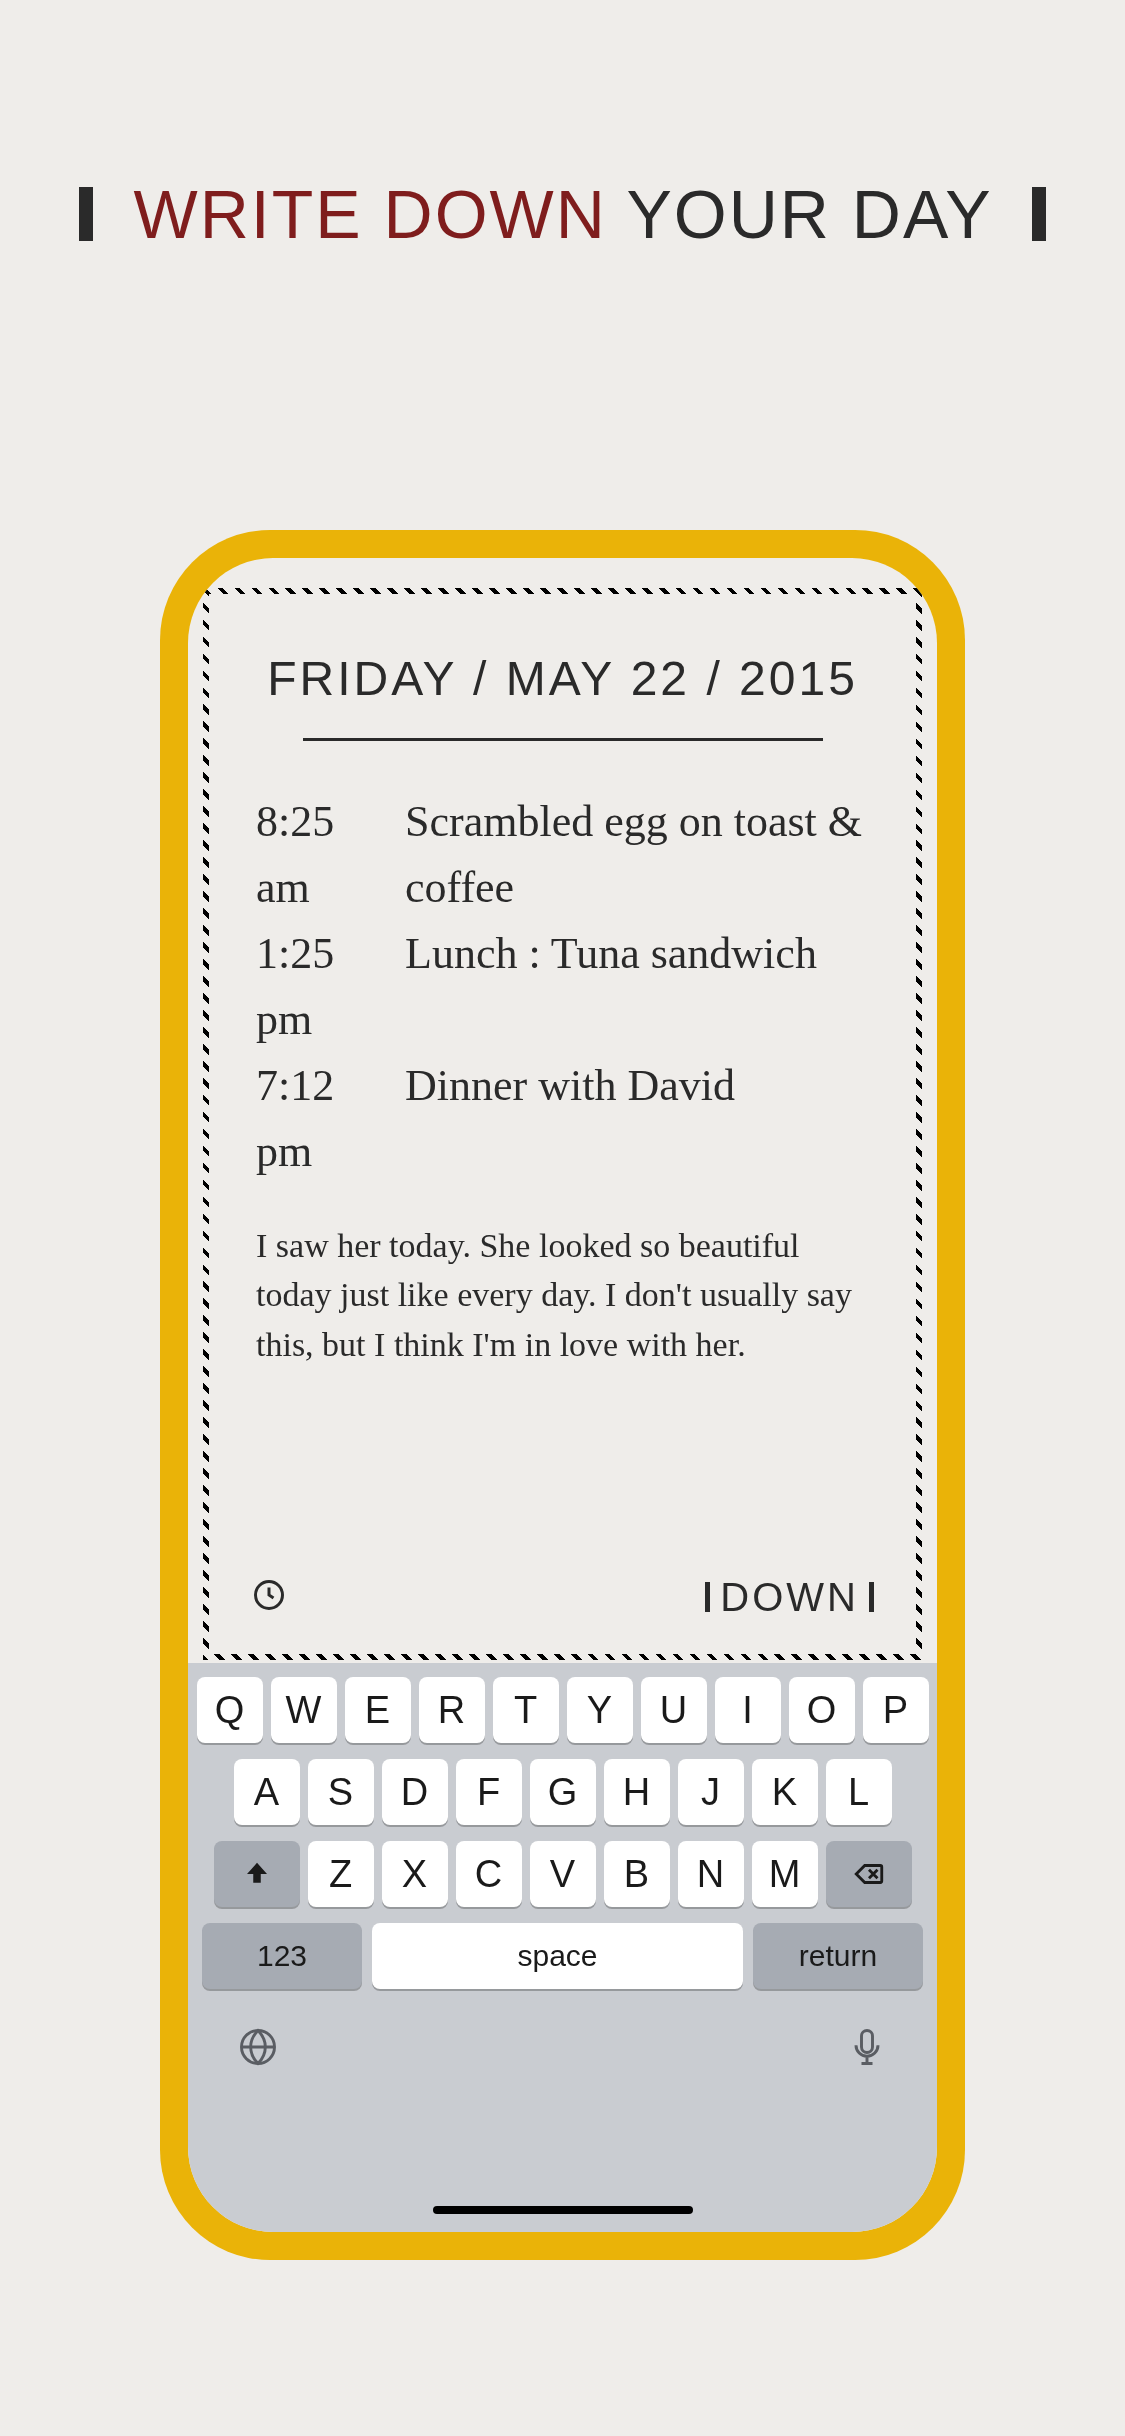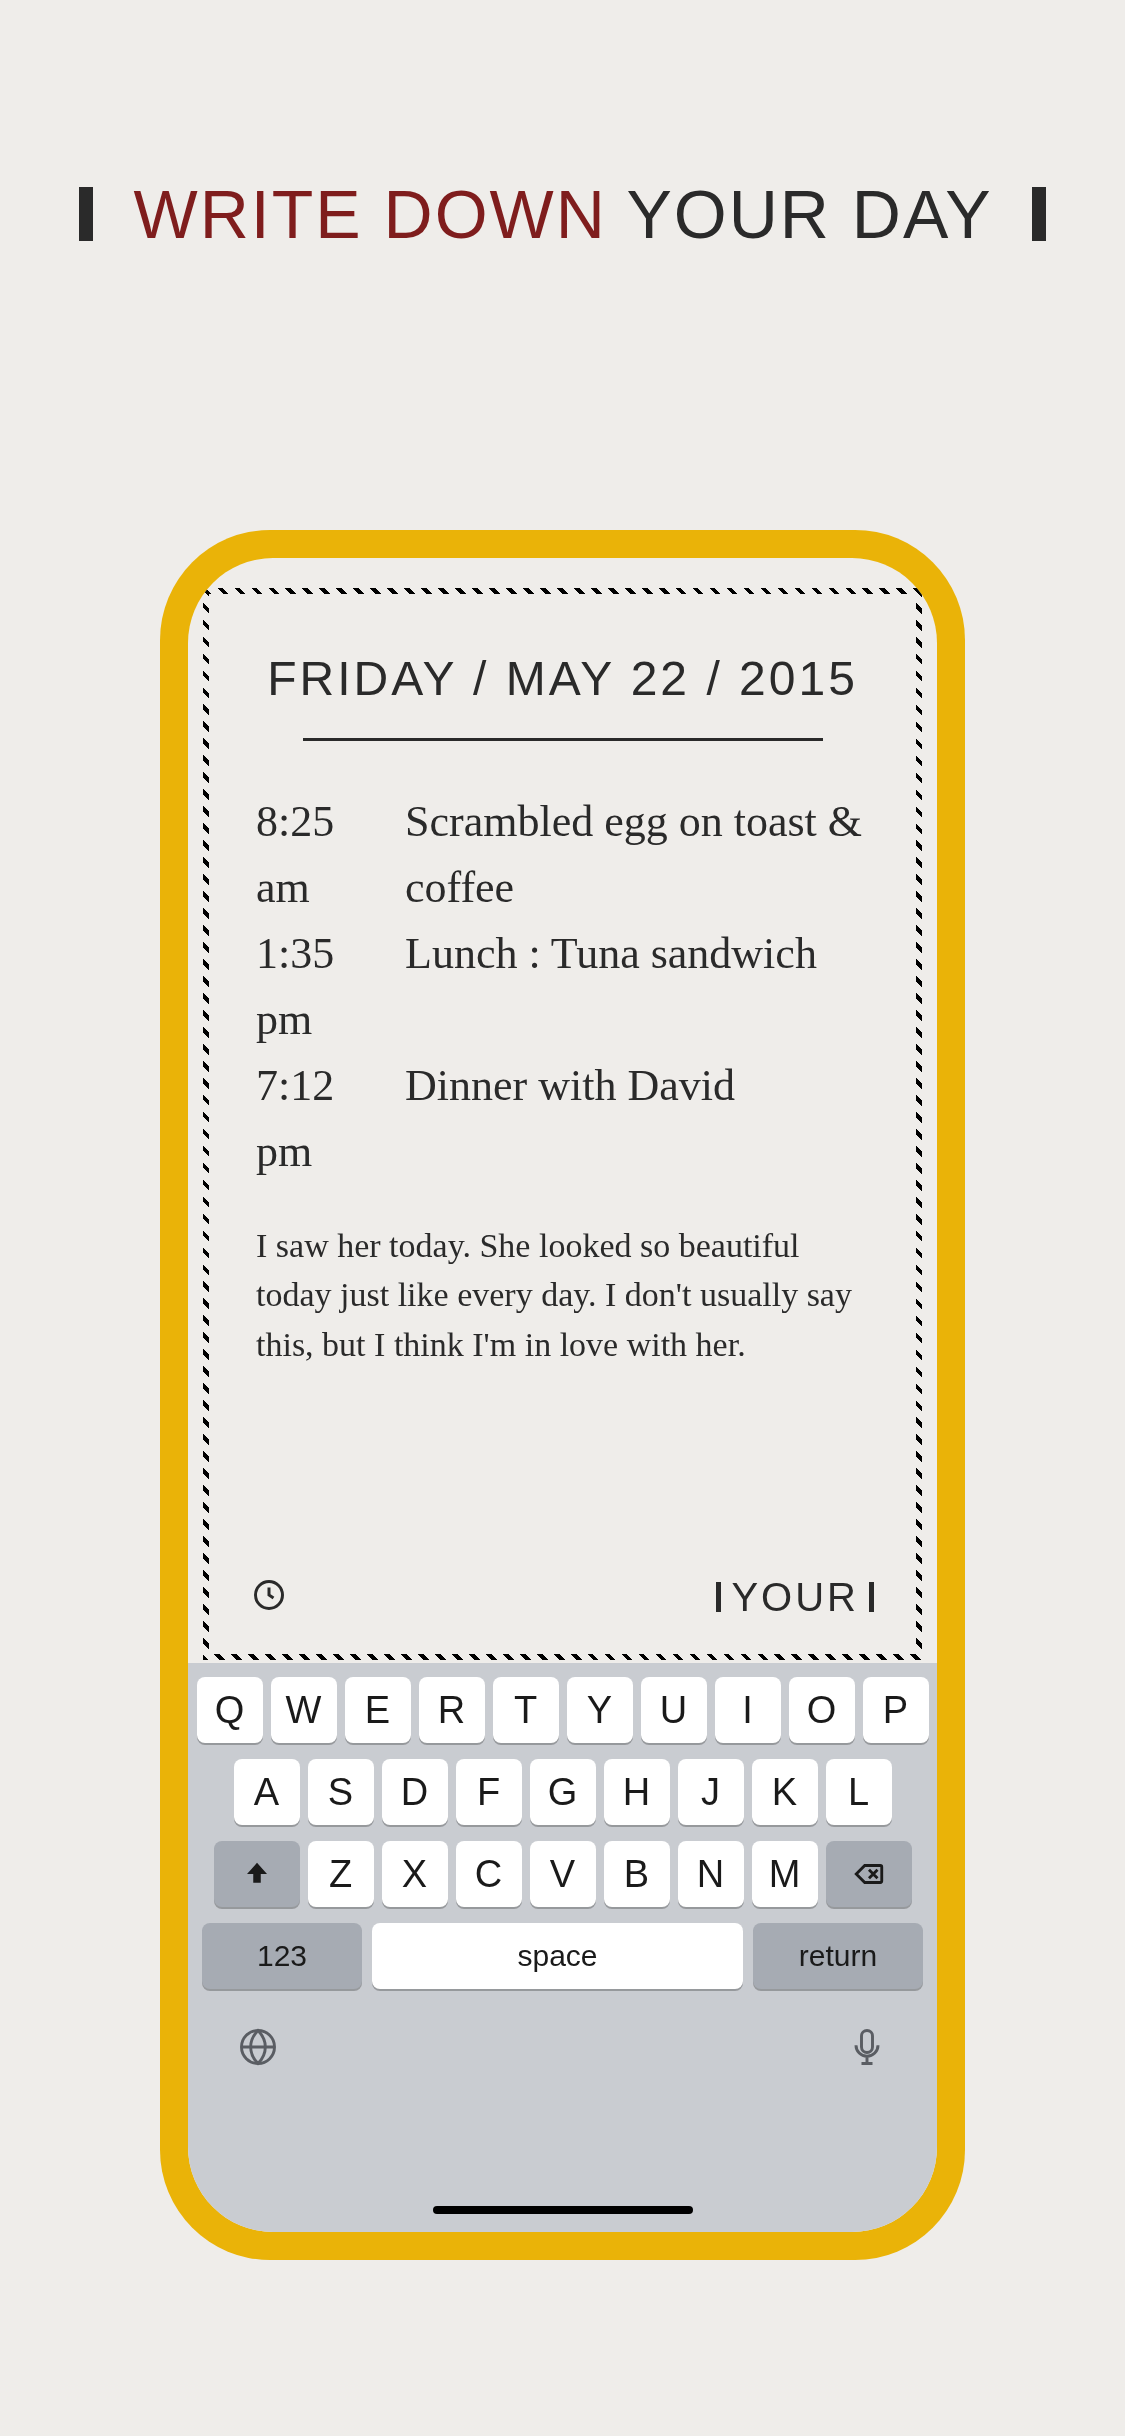--- a/index.html
+++ b/index.html
@@ -214,40 +214,40 @@
       <div class="hatch-border"></div>
       <div class="journal">
         <div class="journal-date">FRIDAY / MAY 22 / 2015</div>
         <div class="date-rule"></div>
 
         <div class="entry-row">
           <div class="entry-time">8:25 am</div>
           <div class="entry-text">Scrambled egg on toast &amp; coffee</div>
         </div>
         <div class="entry-row">
-          <div class="entry-time">1:35 pm</div>
+          <div class="entry-time">1:25 pm</div>
           <div class="entry-text">Lunch : Tuna sandwich</div>
         </div>
         <div class="entry-row">
           <div class="entry-time">7:12 pm</div>
           <div class="entry-text">Dinner with David</div>
         </div>
 
         <div class="paragraph">I saw her today. She looked so beautiful today just like every day. I don't usually say this, but I think I'm in love with her.</div>
 
         <div class="journal-footer">
           <span class="clock-icon">
             <svg viewBox="0 0 24 24" fill="none" stroke="#2a2a2a" stroke-width="2">
               <circle cx="12" cy="12" r="9"></circle>
               <path d="M12 7v5l3 2"></path>
             </svg>
           </span>
           <span class="done-wrap">
             <span class="vbar"></span>
-            <span>YOUR</span>
+            <span>DOWN</span>
             <span class="vbar"></span>
           </span>
         </div>
       </div>
     </div>
 
     <div class="keyboard">
       <div class="krow">
         <div class="key letter">Q</div>
         <div class="key letter">W</div>

